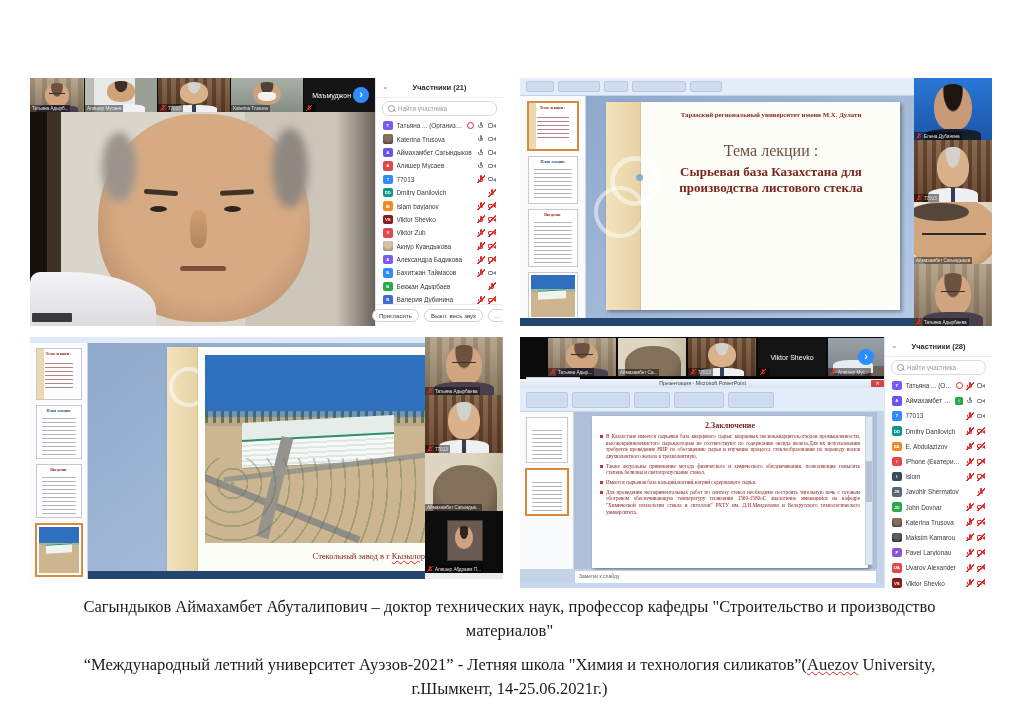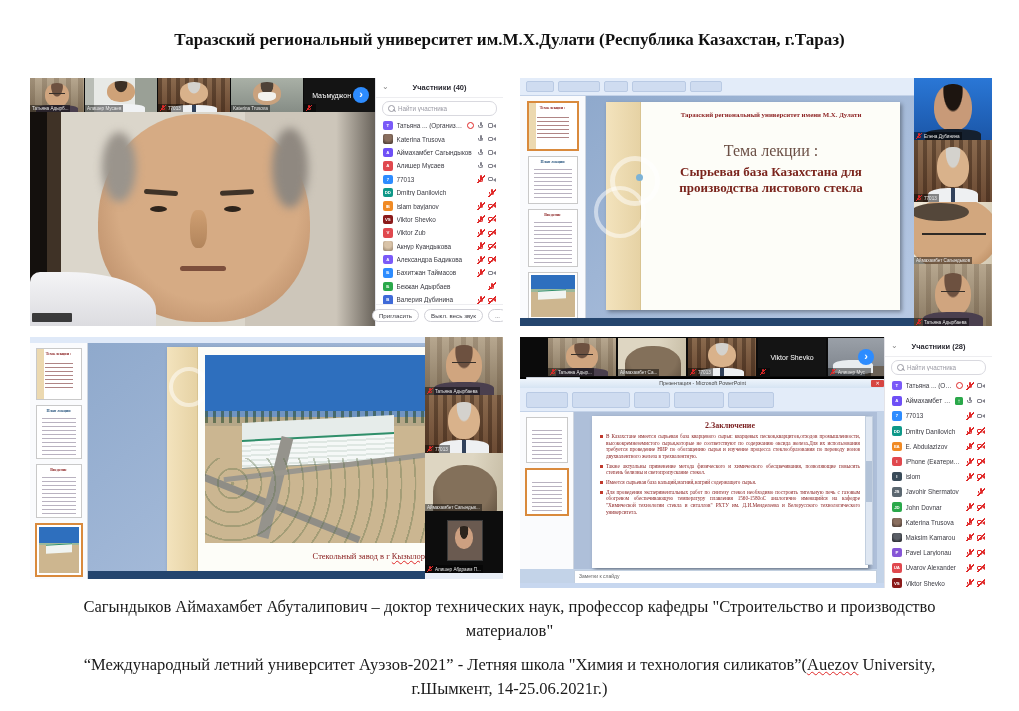--- a/index.html
+++ b/index.html
@@ -276,21 +276,20 @@
   #br-notes{position:absolute;left:54px;right:8px;bottom:4px;height:14px;background:#fff;border:1px solid #c2cfdf;
     font-size:5px;color:#666;padding:2px 4px;box-sizing:border-box;}
   #br-taskstrip{position:absolute;left:0;bottom:0;width:365px;height:5px;background:#c7d7ef;}
   #br-panel{right:0;width:107px;}
 </style>
 </head>
 <body>
 
 <div id="page">
 
-  <div class="page-title">Таразский региональный университет им.М.Х.Дулати (Республика Казахстан, г.Тараз)</div>
 
   <div class="shot" id="shot-tl">
     <div id="tl-strip">
         <div class="vtile sc-woman-glasses">
     <div class="scene">
       <div class="a1"></div>
             <div class="x"></div>
             <div class="h"></div>
             <div class="b"></div>
     </div>
@@ -365,21 +364,21 @@
         <div class="nose"></div>
           <div class="mouth"></div>
       </div>
       <div class="tl-shirt"></div>
       <div class="tl-darkR"></div>
       <div class="nametag"></div>
     </div>
     <div class="zpanel" id="tl-panel">
       <div class="zp-head">
         <span class="zp-chev">⌄</span>
-        <span>Участники (40)</span>
+        <span>Участники (21)</span>
       </div>
       <div class="zp-search">
         <span class="mag"></span>
         <input type="text" placeholder="Найти участника" style="">
       </div>
       <div class="zp-list" id="tl-plist">
           <div class="prow">
     <span class="pav" style="background: rgb(122, 90, 248);">Т</span>
     <span class="pname">Татьяна ... (Организатор, я)</span>
     <span class="pics">

